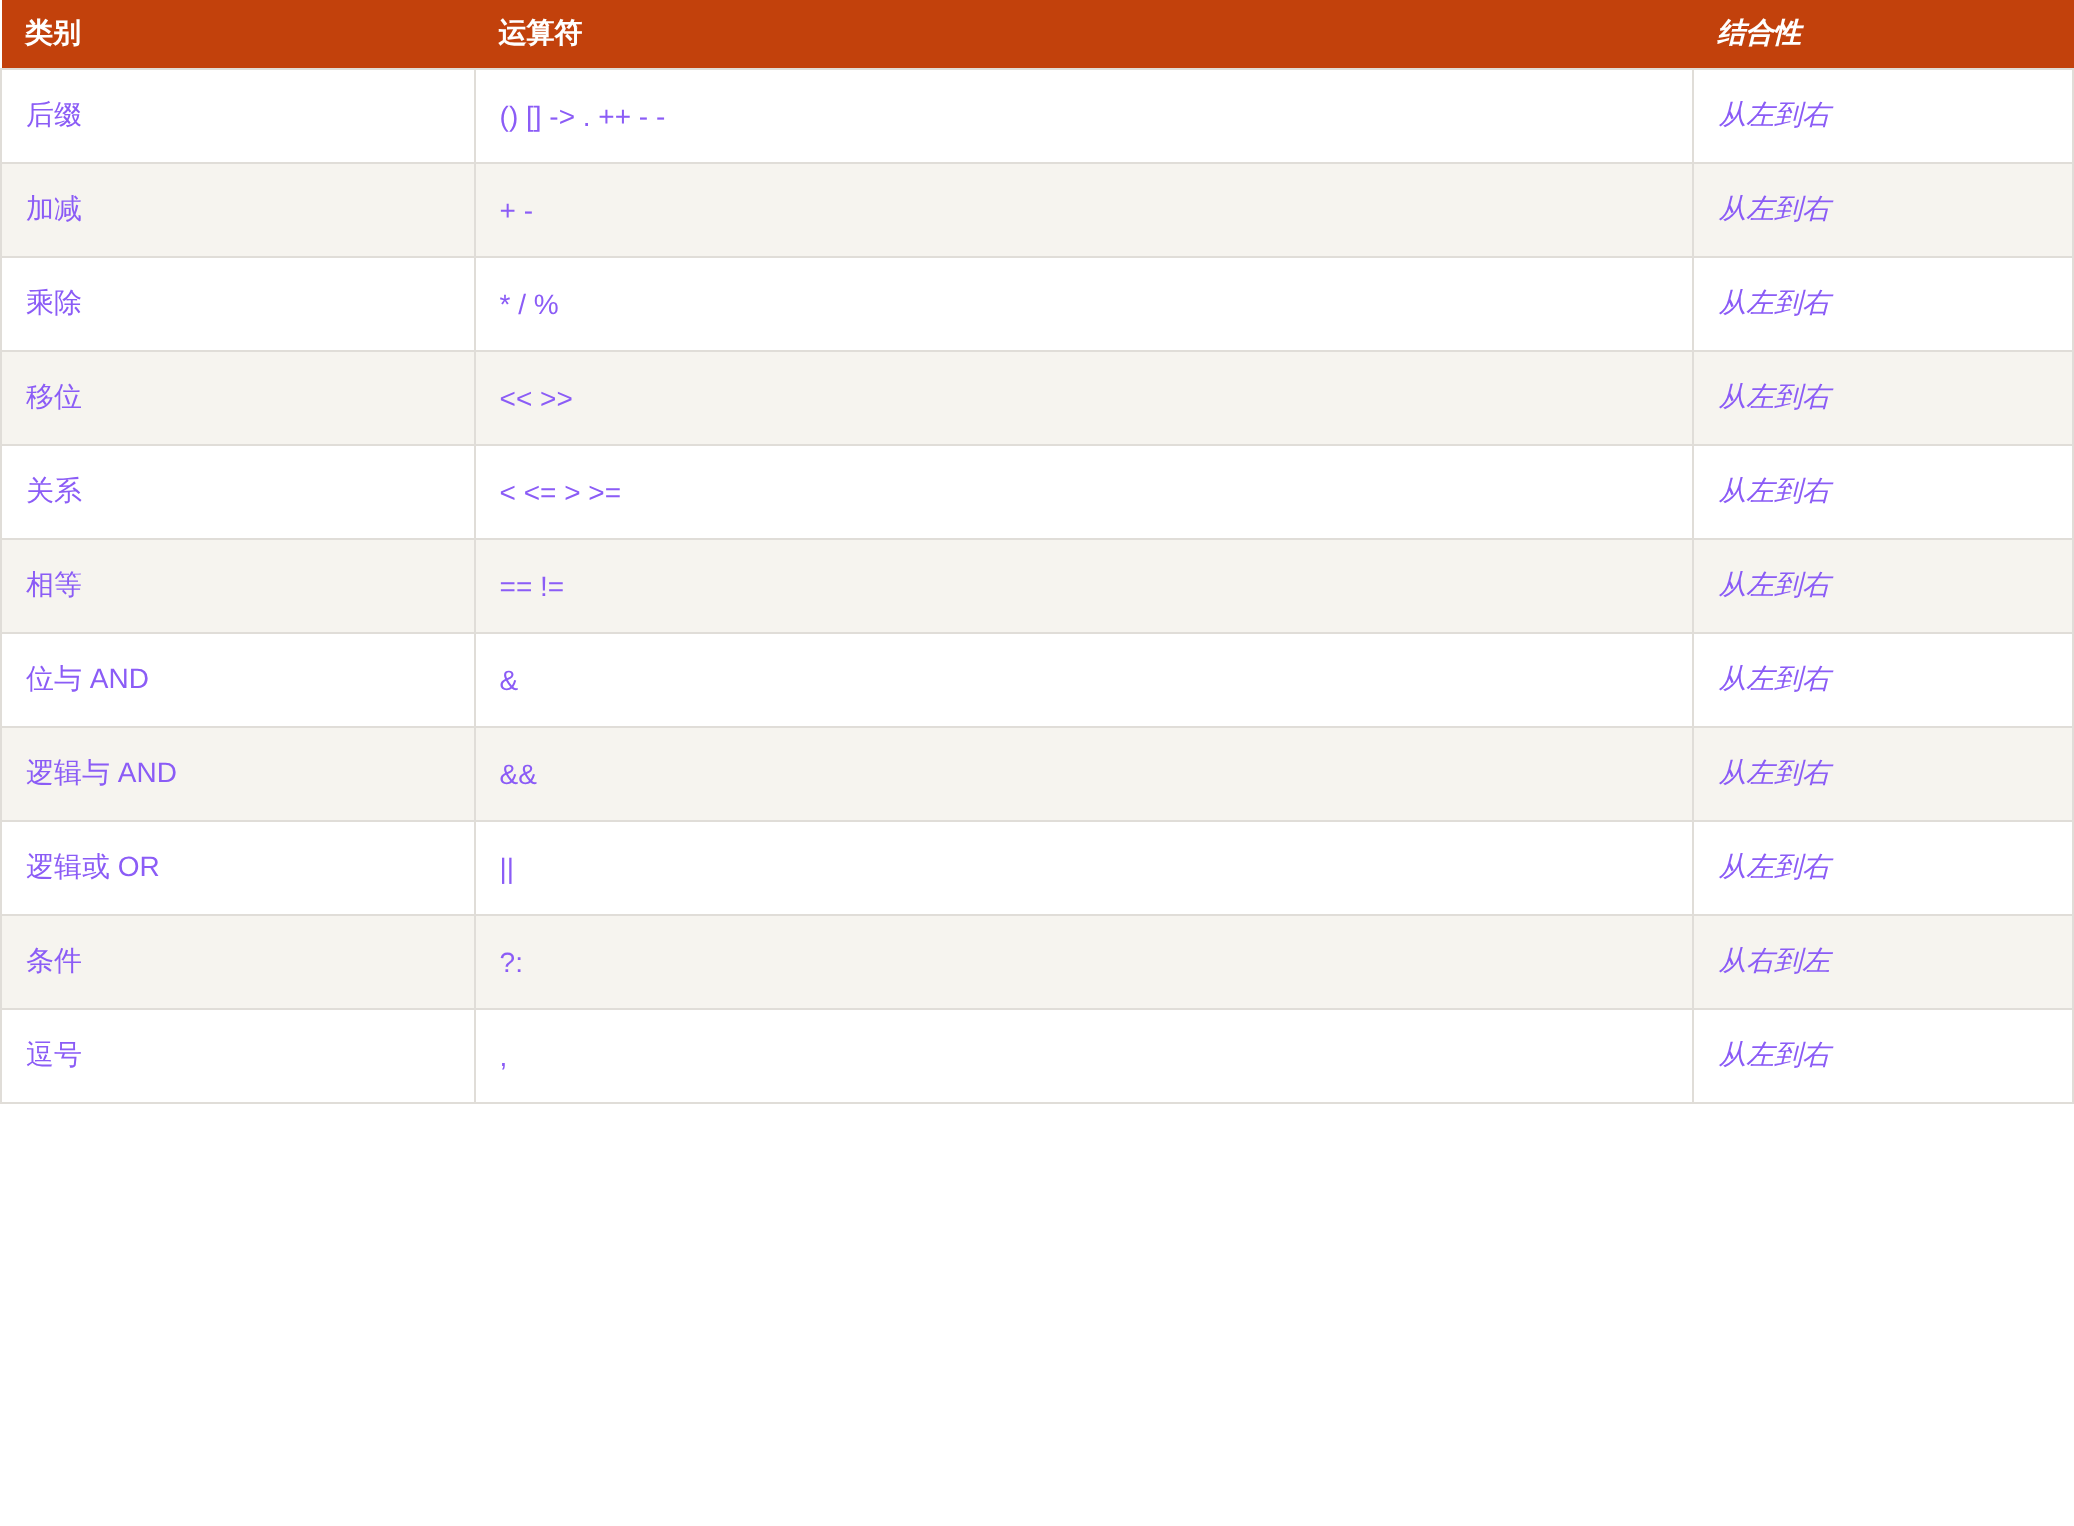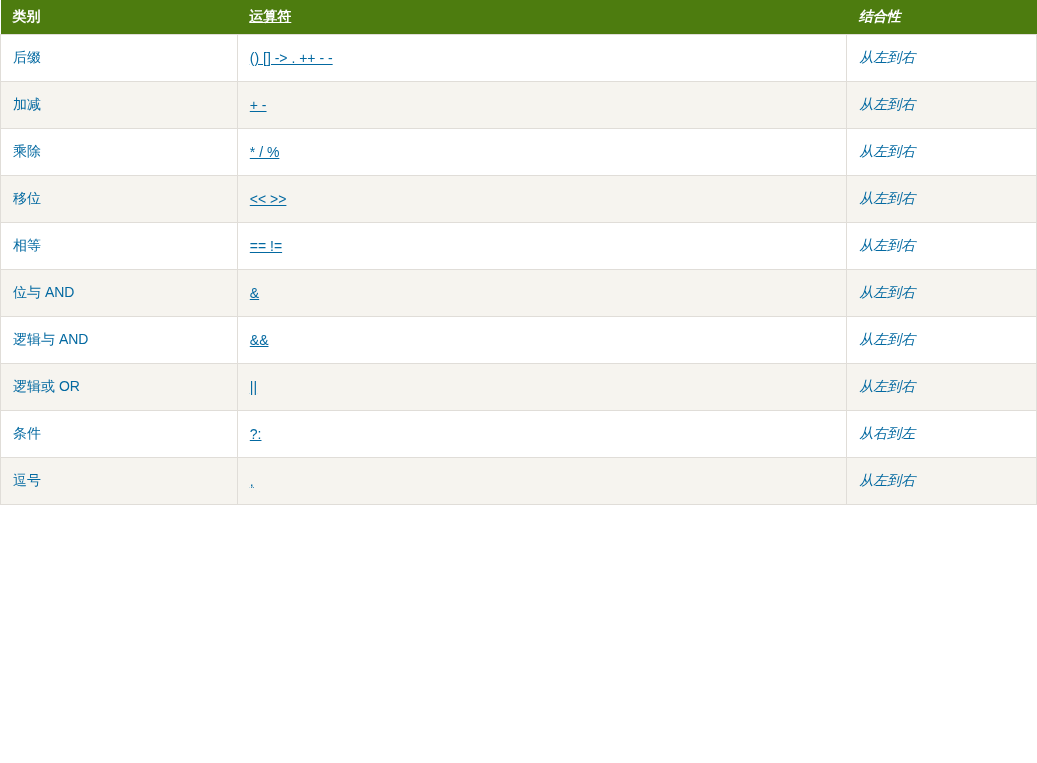--- a/index.html
+++ b/index.html
@@ -11,45 +11,44 @@
       font-family: "Microsoft YaHei", "PingFang SC", Arial, sans-serif;
       font-size: 14px;
       background: #ffffff;
       width: 1037px;
     }
     table {
       width: 100%;
       border-collapse: collapse;
     }
     thead th {
-      background: #4d7c0f;
+      background: #c2410c;
       color: #ffffff;
       font-weight: bold;
       text-align: left;
       padding: 8px 12px;
       font-size: 14px;
     }
     tbody td {
       padding: 14px 12px;
-      color: #0369a1;
+      color: #8b5cf6;
       border: 1px solid #e0ddd8;
       vertical-align: middle;
     }
     tbody tr:nth-child(odd) td {
       background: #ffffff;
     }
     tbody tr:nth-child(even) td {
       background: #f6f4ef;
     }
     .col-category {
       width: 237px;
     }
     .col-operator {
       width: 610px;
-      text-decoration: underline;
     }
     .col-assoc {
       width: 190px;
       font-style: italic;
     }
   </style>
 </head>
 <body>
 
 <table>
@@ -75,20 +74,25 @@
         <td class="col-category">乘除</td>
         <td class="col-operator">* / %</td>
         <td class="col-assoc">从左到右</td>
       </tr>
       <tr>
         <td class="col-category">移位</td>
         <td class="col-operator">&lt;&lt; &gt;&gt;</td>
         <td class="col-assoc">从左到右</td>
       </tr>
       <tr>
+        <td class="col-category">关系</td>
+        <td class="col-operator">&lt; &lt;= &gt; &gt;=</td>
+        <td class="col-assoc">从左到右</td>
+      </tr>
+      <tr>
         <td class="col-category">相等</td>
         <td class="col-operator">== !=</td>
         <td class="col-assoc">从左到右</td>
       </tr>
       <tr>
         <td class="col-category">位与 AND</td>
         <td class="col-operator">&amp;</td>
         <td class="col-assoc">从左到右</td>
       </tr>
       <tr>

